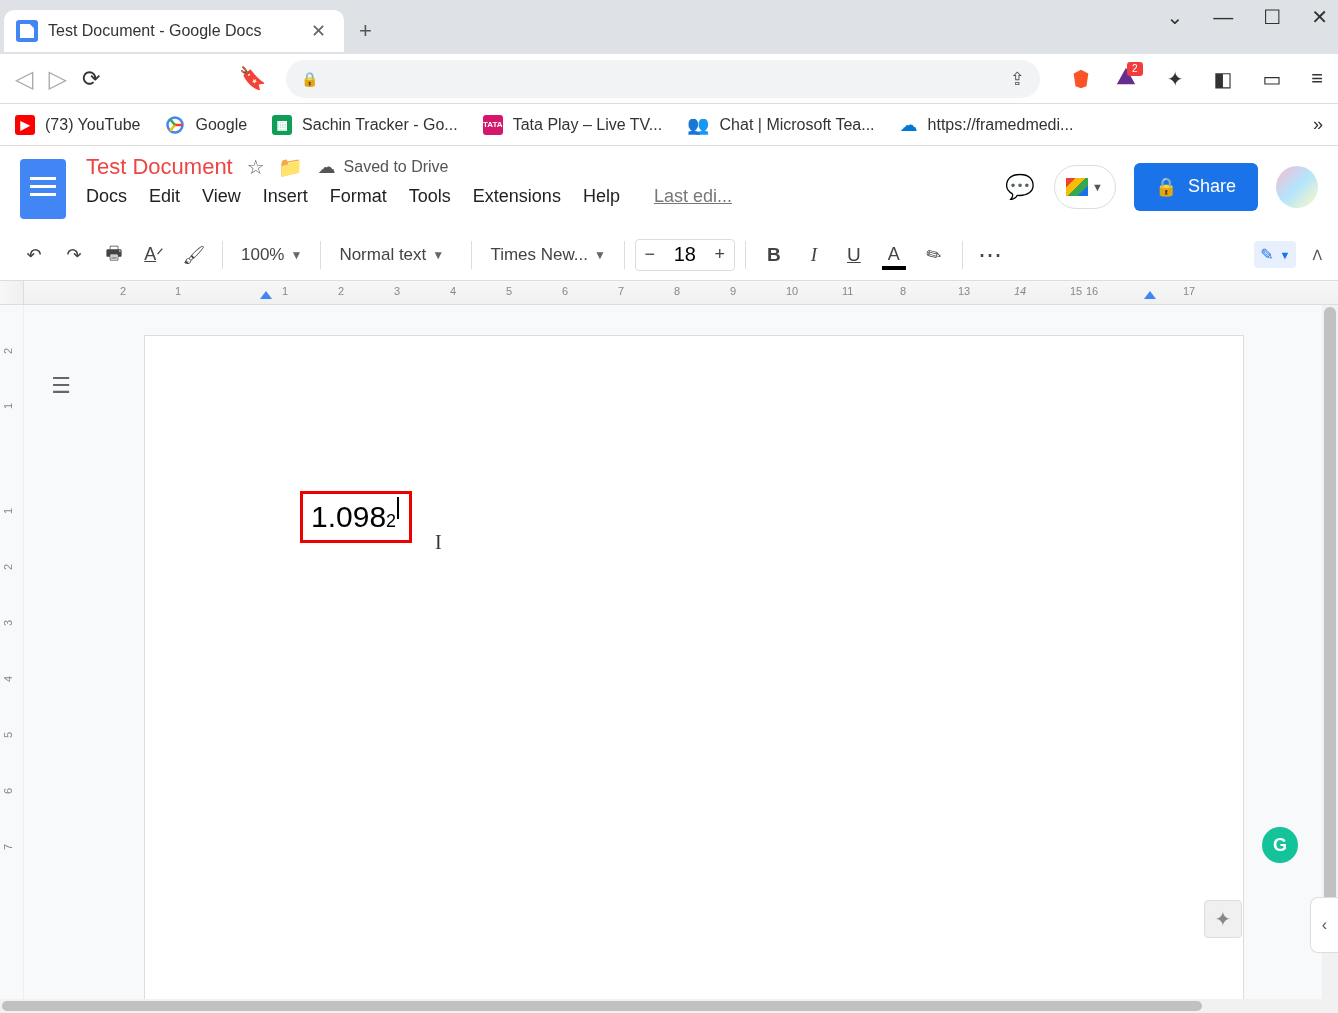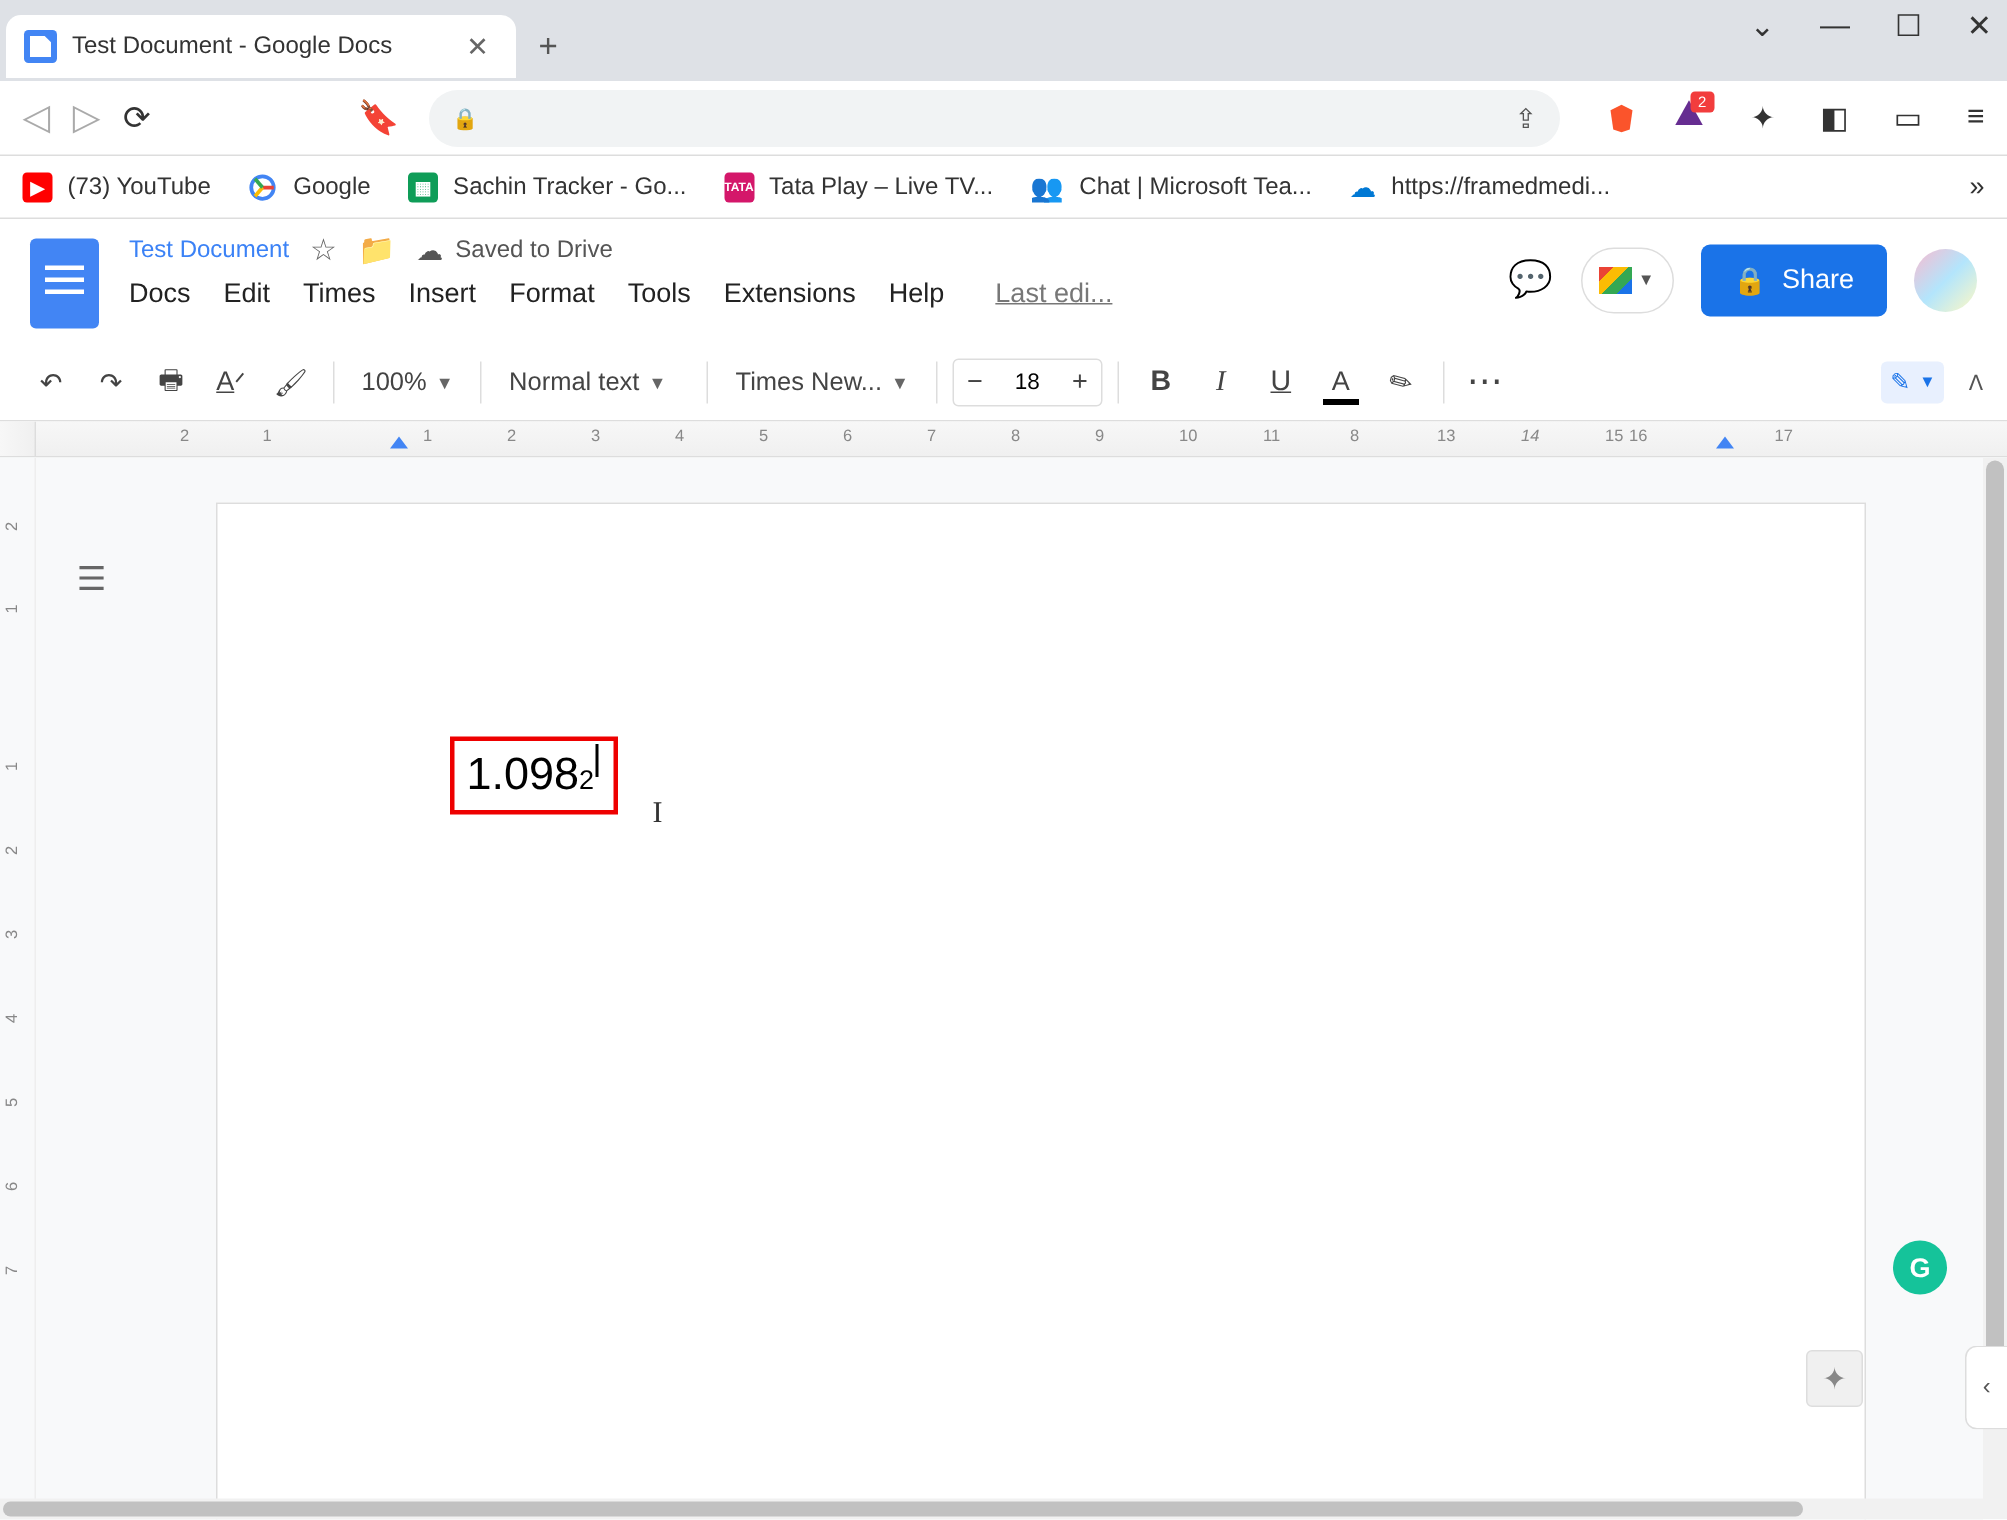--- a/index.html
+++ b/index.html
@@ -42,21 +42,21 @@
     .bookmarks-overflow { margin-left: auto; font-size: 18px; color: #333; }
     
     
     .docs-container { background: #fff; height: calc(100% - 146px); display: flex; flex-direction: column; }
     
     .docs-header { display: flex; padding: 8px 20px 0; gap: 20px; }
     .docs-logo { width: 46px; height: 60px; background: #4285f4; border-radius: 4px; position: relative; flex-shrink: 0; margin-top: 5px; }
     .docs-logo::before { content: ''; position: absolute; left: 10px; top: 18px; width: 26px; height: 3px; background: #fff; box-shadow: 0 8px 0 #fff, 0 16px 0 #fff; }
     .docs-title-area { flex: 1; display: flex; flex-direction: column; gap: 6px; }
     .docs-title-row { display: flex; align-items: center; gap: 14px; }
-    .docs-title { font-size: 16px; color: #3b82f6; }
+    .docs-title { font-size: 22px; color: #ef4444; }
     .title-icon { color: #666; font-size: 20px; }
     .save-status { display: flex; align-items: center; gap: 8px; color: #555; font-size: 16px; }
     .cloud-save { font-size: 18px; }
     .menu-bar { display: flex; gap: 22px; font-size: 18px; color: #222; }
     .menu-item { cursor: pointer; }
     .last-edit { color: #777; text-decoration: underline; margin-left: 12px; }
     .header-right { display: flex; align-items: center; gap: 18px; margin-left: auto; }
     .comments-icon { font-size: 24px; color: #555; }
     .meet-btn { width: 62px; height: 44px; border: 1px solid #ddd; border-radius: 22px; display: flex; align-items: center; justify-content: center; gap: 4px; }
     .meet-logo { display: inline-block; width: 22px; height: 18px; position: relative; }
@@ -64,21 +64,21 @@
     .share-btn { background: #1a73e8; color: #fff; border: none; height: 48px; border-radius: 6px; padding: 0 22px; font-size: 18px; font-weight: 500; display: flex; align-items: center; gap: 10px; cursor: pointer; }
     .avatar { width: 42px; height: 42px; border-radius: 50%; background: linear-gradient(135deg, #f8bbd0, #b3e5fc, #fff9c4); }
     
     .toolbar { height: 52px; background: #fff; border-bottom: 1px solid #ddd; display: flex; align-items: center; padding: 0 16px; gap: 4px; margin-top: 10px; }
     .tb-btn { width: 36px; height: 36px; display: flex; align-items: center; justify-content: center; color: #444; font-size: 18px; cursor: pointer; border-radius: 4px; }
     .tb-sep { width: 1px; height: 28px; background: #ddd; margin: 0 6px; }
     .tb-dropdown { display: flex; align-items: center; gap: 6px; padding: 0 8px; font-size: 17px; color: #444; cursor: pointer; }
     .tb-dropdown .arrow { font-size: 12px; color: #666; }
     .font-size-box { display: flex; align-items: center; border: 1px solid #ddd; border-radius: 4px; height: 32px; }
     .font-size-box button { border: none; background: none; width: 28px; height: 100%; font-size: 18px; color: #444; cursor: pointer; }
-    .font-size-box span { width: 42px; text-align: center; font-size: 15px; }
+    .font-size-box span { width: 42px; text-align: center; font-size: 20px; }
     .tb-bold { font-weight: bold; font-size: 19px; }
     .tb-italic { font-style: italic; font-size: 19px; font-family: serif; }
     .tb-underline { text-decoration: underline; font-size: 19px; }
     .text-color { position: relative; }
     .text-color::after { content: ''; position: absolute; bottom: 3px; left: 6px; right: 6px; height: 4px; background: #000; }
     .highlight { position: relative; transform: rotate(-30deg); }
     .more-icon { font-size: 24px; letter-spacing: 2px; }
     .edit-mode { background: #e8f0fe; border-radius: 4px; padding: 4px 6px; display: flex; align-items: center; gap: 6px; color: #1a73e8; margin-left: auto; }
     .chevron-up { margin-left: 12px; font-size: 14px; color: #555; }
     
@@ -199,21 +199,21 @@
         <span class="title-icon">☆</span>
         <span class="title-icon">📁</span>
         <span class="save-status">
           <span class="cloud-save">☁</span>
           <span>Saved to Drive</span>
         </span>
       </div>
       <div class="menu-bar">
         <span class="menu-item">Docs</span>
         <span class="menu-item">Edit</span>
-        <span class="menu-item">Times</span>
+        <span class="menu-item">View</span>
         <span class="menu-item">Insert</span>
         <span class="menu-item">Format</span>
         <span class="menu-item">Tools</span>
         <span class="menu-item">Extensions</span>
         <span class="menu-item">Help</span>
         <span class="last-edit">Last edi...</span>
       </div>
     </div>
     <div class="header-right">
       <span class="comments-icon">💬</span>

